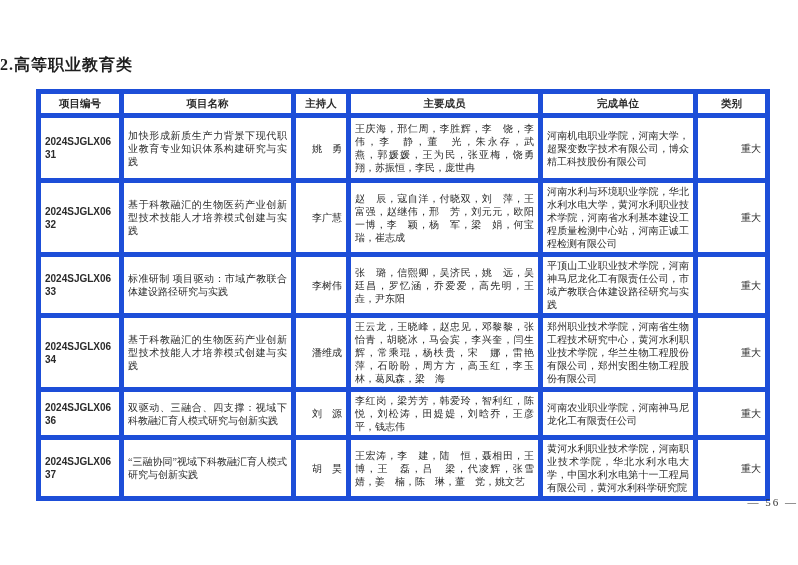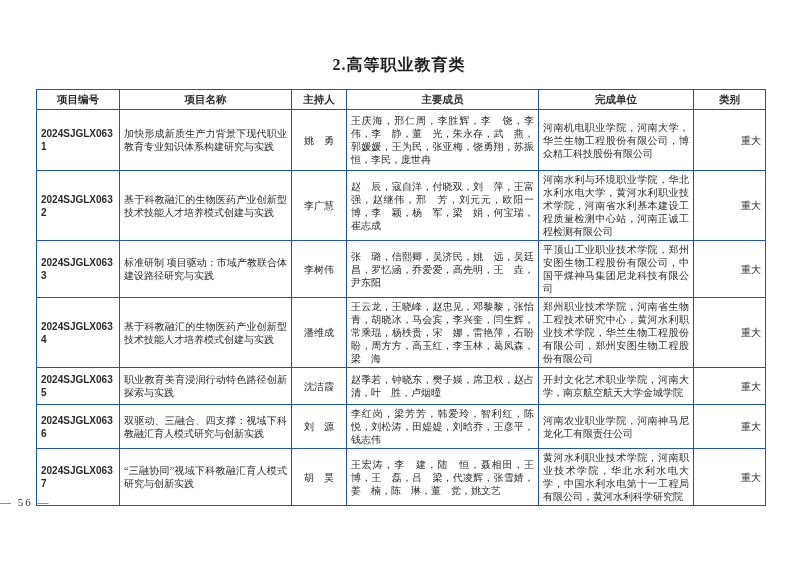--- a/index.html
+++ b/index.html
@@ -9,36 +9,35 @@
     background: #ffffff;
     font-family: "Liberation Serif", serif;
     color: #262626;
     position: relative;
     overflow: hidden;
   }
   .page-title {
     margin: 0;
     padding-top: 55px;
     padding-bottom: 13px;
-    text-align: center;
     font-weight: bold;
     font-size: 16px;
     letter-spacing: 1px;
     color: #1f1f1f;
   }
   table.project-table {
     border-collapse: collapse;
     table-layout: fixed;
     margin-left: 36px;
     width: 729px;
     font-size: 10px;
     color: #2b2b2b;
   }
   .project-table th, .project-table td {
-    border: 1px solid #1d4ed8;
+    border: 5px solid #1d4ed8;
     padding: 2px 4px;
     vertical-align: middle;
     line-height: 13px;
     word-break: break-all;
   }
   .project-table th {
     font-weight: bold;
     text-align: center;
     font-size: 10.5px;
     height: 15px;
@@ -50,33 +49,33 @@
   col.c-members{ width: 192px; }
   col.c-unit   { width: 155px; }
   col.c-cat    { width: 72px; }
   td.cell-id {
     font-family: "Liberation Sans", sans-serif;
     font-size: 10px;
     font-weight: bold;
     letter-spacing: 0;
   }
   td.cell-name    { text-align: justify; font-family: Liberation Serif, serif; }
-  td.cell-leader  { text-align: center; }
+  td.cell-leader  { text-align: right; }
   td.cell-members { text-align: justify; }
   td.cell-unit    { text-align: justify; }
   td.cell-cat     { text-align: right; }
   tr.row-tall td    { height: 56px; }
   tr.row-medium td  { height: 50px; }
   tr.row-short td   { height: 32px; }
   .page-number {
     position: absolute;
     left: 0;
     right: 0;
     top: 496px;
-    text-align: left;
+    text-align: right;
     font-size: 11px;
     color: #333333;
     letter-spacing: 2px;
   }
 </style>
 </head>
 <body>
 
 <div>
 
@@ -100,53 +99,45 @@
         <th>完成单位</th>
         <th>类别</th>
       </tr>
     </thead>
     <tbody>
       <tr class="row-tall">
         <td class="cell-id">2024SJGLX0631</td>
         <td class="cell-name">加快形成新质生产力背景下现代职业教育专业知识体系构建研究与实践</td>
         <td class="cell-leader">姚　勇</td>
         <td class="cell-members">王庆海，邢仁周，李胜辉，李　饶，李　伟，李　静，董　光，朱永存，武　燕，郭媛媛，王为民，张亚梅，饶勇翔，苏振恒，李民，庞世冉</td>
-        <td class="cell-unit">河南机电职业学院，河南大学，华兰生物工程股份有限公司，博众精工科技股份有限公司</td>
+        <td class="cell-unit">河南机电职业学院，河南大学，超聚变数字技术有限公司，博众精工科技股份有限公司</td>
         <td class="cell-cat">重大</td>
       </tr>
       <tr class="row-medium">
         <td class="cell-id">2024SJGLX0632</td>
         <td class="cell-name">基于科教融汇的生物医药产业创新型技术技能人才培养模式创建与实践</td>
         <td class="cell-leader">李广慧</td>
         <td class="cell-members">赵　辰，寇自洋，付晓双，刘　萍，王富强，赵继伟，邢　芳，刘元元，欧阳一博，李　颖，杨　军，梁　娟，何宝瑞，崔志成</td>
         <td class="cell-unit">河南水利与环境职业学院，华北水利水电大学，黄河水利职业技术学院，河南省水利基本建设工程质量检测中心站，河南正诚工程检测有限公司</td>
         <td class="cell-cat">重大</td>
       </tr>
       <tr class="row-medium">
         <td class="cell-id">2024SJGLX0633</td>
         <td class="cell-name">标准研制 项目驱动：市域产教联合体建设路径研究与实践</td>
         <td class="cell-leader">李树伟</td>
         <td class="cell-members">张　璐，信熙卿，吴济民，姚　远，吴廷昌，罗忆涵，乔爱爱，高先明，王　垚，尹东阳</td>
-        <td class="cell-unit">平顶山工业职业技术学院，郑州安图生物工程股份有限公司，中国平煤神马集团尼龙科技有限公司</td>
+        <td class="cell-unit">平顶山工业职业技术学院，河南神马尼龙化工有限责任公司，市域产教联合体建设路径研究与实践</td>
         <td class="cell-cat">重大</td>
       </tr>
       <tr class="row-tall">
         <td class="cell-id">2024SJGLX0634</td>
         <td class="cell-name">基于科教融汇的生物医药产业创新型技术技能人才培养模式创建与实践</td>
         <td class="cell-leader">潘维成</td>
         <td class="cell-members">王云龙，王晓峰，赵忠见，邓黎黎，张怡青，胡晓冰，马会宾，李兴奎，闫生辉，常乘琨，杨柣贵，宋　娜，雷艳萍，石盼盼，周方方，高玉红，李玉林，葛凤森，梁　海</td>
         <td class="cell-unit">郑州职业技术学院，河南省生物工程技术研究中心，黄河水利职业技术学院，华兰生物工程股份有限公司，郑州安图生物工程股份有限公司</td>
-        <td class="cell-cat">重大</td>
-      </tr>
-      <tr class="row-short">
-        <td class="cell-id">2024SJGLX0635</td>
-        <td class="cell-name">职业教育美育浸润行动特色路径创新探索与实践</td>
-        <td class="cell-leader">沈洁霞</td>
-        <td class="cell-members">赵季若，钟晓东，樊子媖，席卫权，赵占清，叶　胜，卢烟曈</td>
-        <td class="cell-unit">开封文化艺术职业学院，河南大学，南京航空航天大学金城学院</td>
         <td class="cell-cat">重大</td>
       </tr>
       <tr class="row-short">
         <td class="cell-id">2024SJGLX0636</td>
         <td class="cell-name">双驱动、三融合、四支撑：视域下科教融汇育人模式研究与创新实践</td>
         <td class="cell-leader">刘　源</td>
         <td class="cell-members">李红岗，梁芳芳，韩爱玲，智利红，陈　悦，刘松涛，田媞媞，刘晗乔，王彦平，钱志伟</td>
         <td class="cell-unit">河南农业职业学院，河南神马尼龙化工有限责任公司</td>
         <td class="cell-cat">重大</td>
       </tr>

